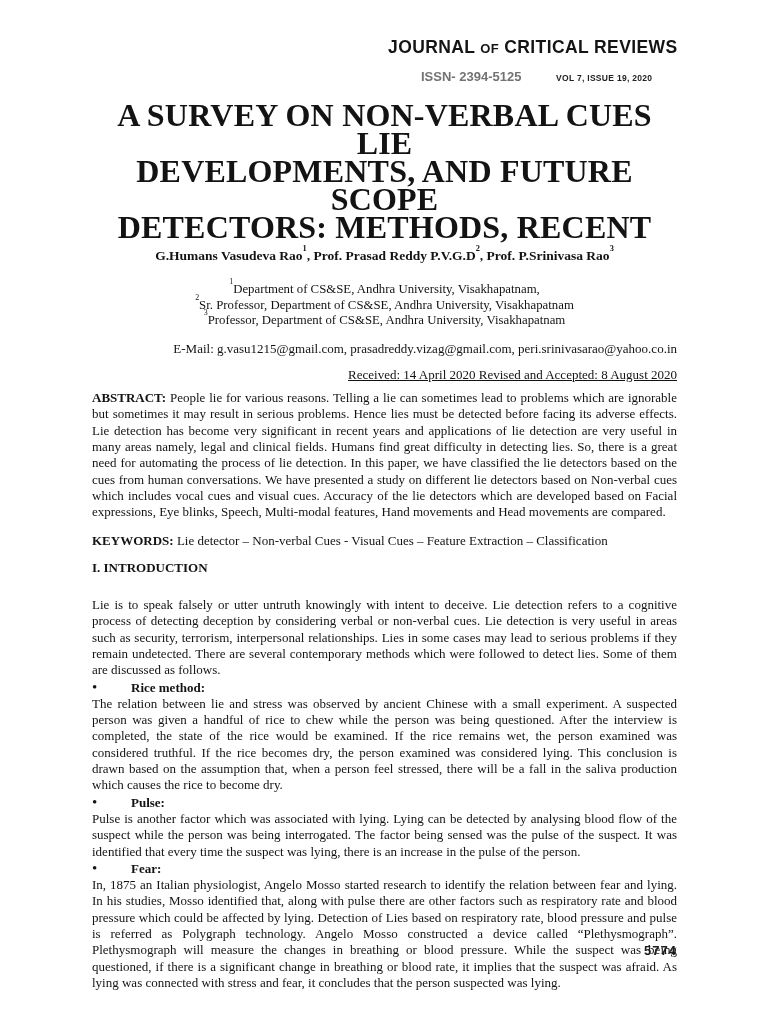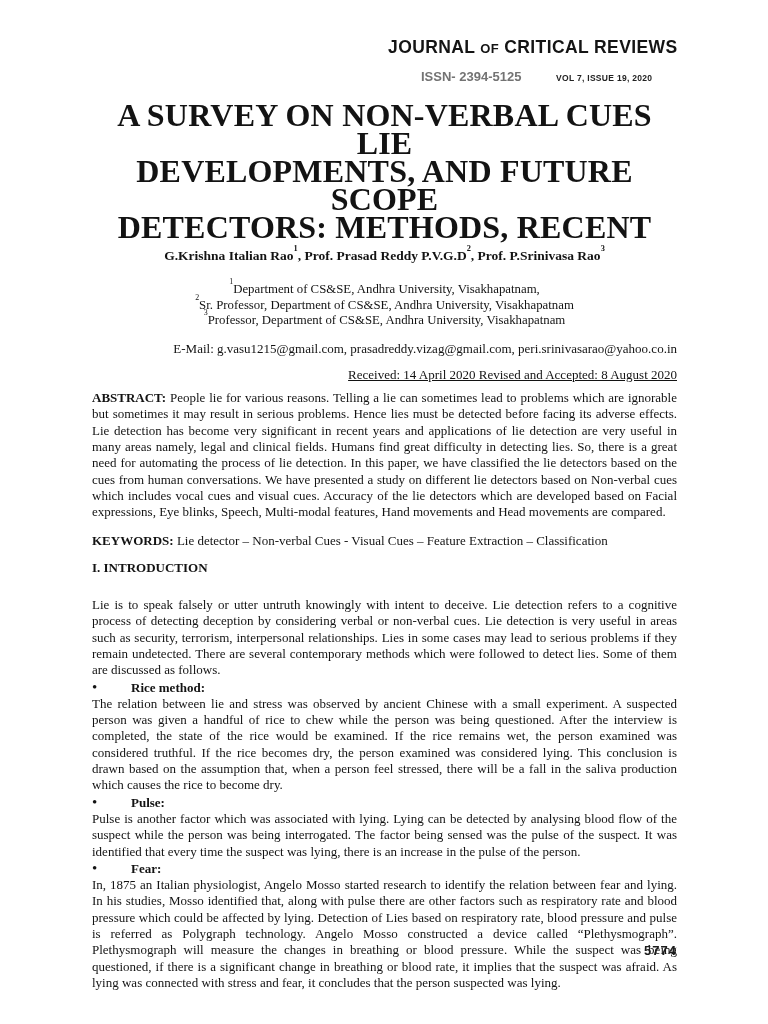--- a/index.html
+++ b/index.html
@@ -138,21 +138,21 @@
 
   <div class="content">
 
     <div class="title">
       <div>A SURVEY ON NON-VERBAL CUES LIE</div>
       <div>DEVELOPMENTS, AND FUTURE SCOPE</div>
       <div>DETECTORS: METHODS, RECENT</div>
     </div>
 
     <div class="authors">
-      <span>G.Krishna Italian Rao</span><sup>1</sup><span>, Prof. Prasad Reddy P.V.G.D</span><sup>2</sup><span>, Prof. P.Srinivasa Rao</span><sup>3</sup>
+      <span>G.Humans Vasudeva Rao</span><sup>1</sup><span>, Prof. Prasad Reddy P.V.G.D</span><sup>2</sup><span>, Prof. P.Srinivasa Rao</span><sup>3</sup>
     </div>
 
     <div class="affiliations">
       <div><sup>1</sup><span>Department of CS&amp;SE, Andhra University, Visakhapatnam,</span></div>
       <div><sup>2</sup><span>Sr. Professor, Department of CS&amp;SE, Andhra University, Visakhapatnam</span></div>
       <div><sup>3</sup><span>Professor, Department of CS&amp;SE, Andhra University, Visakhapatnam</span></div>
     </div>
 
     <div class="email-line">E-Mail: g.vasu1215@gmail.com, prasadreddy.vizag@gmail.com, peri.srinivasarao@yahoo.co.in</div>
 

